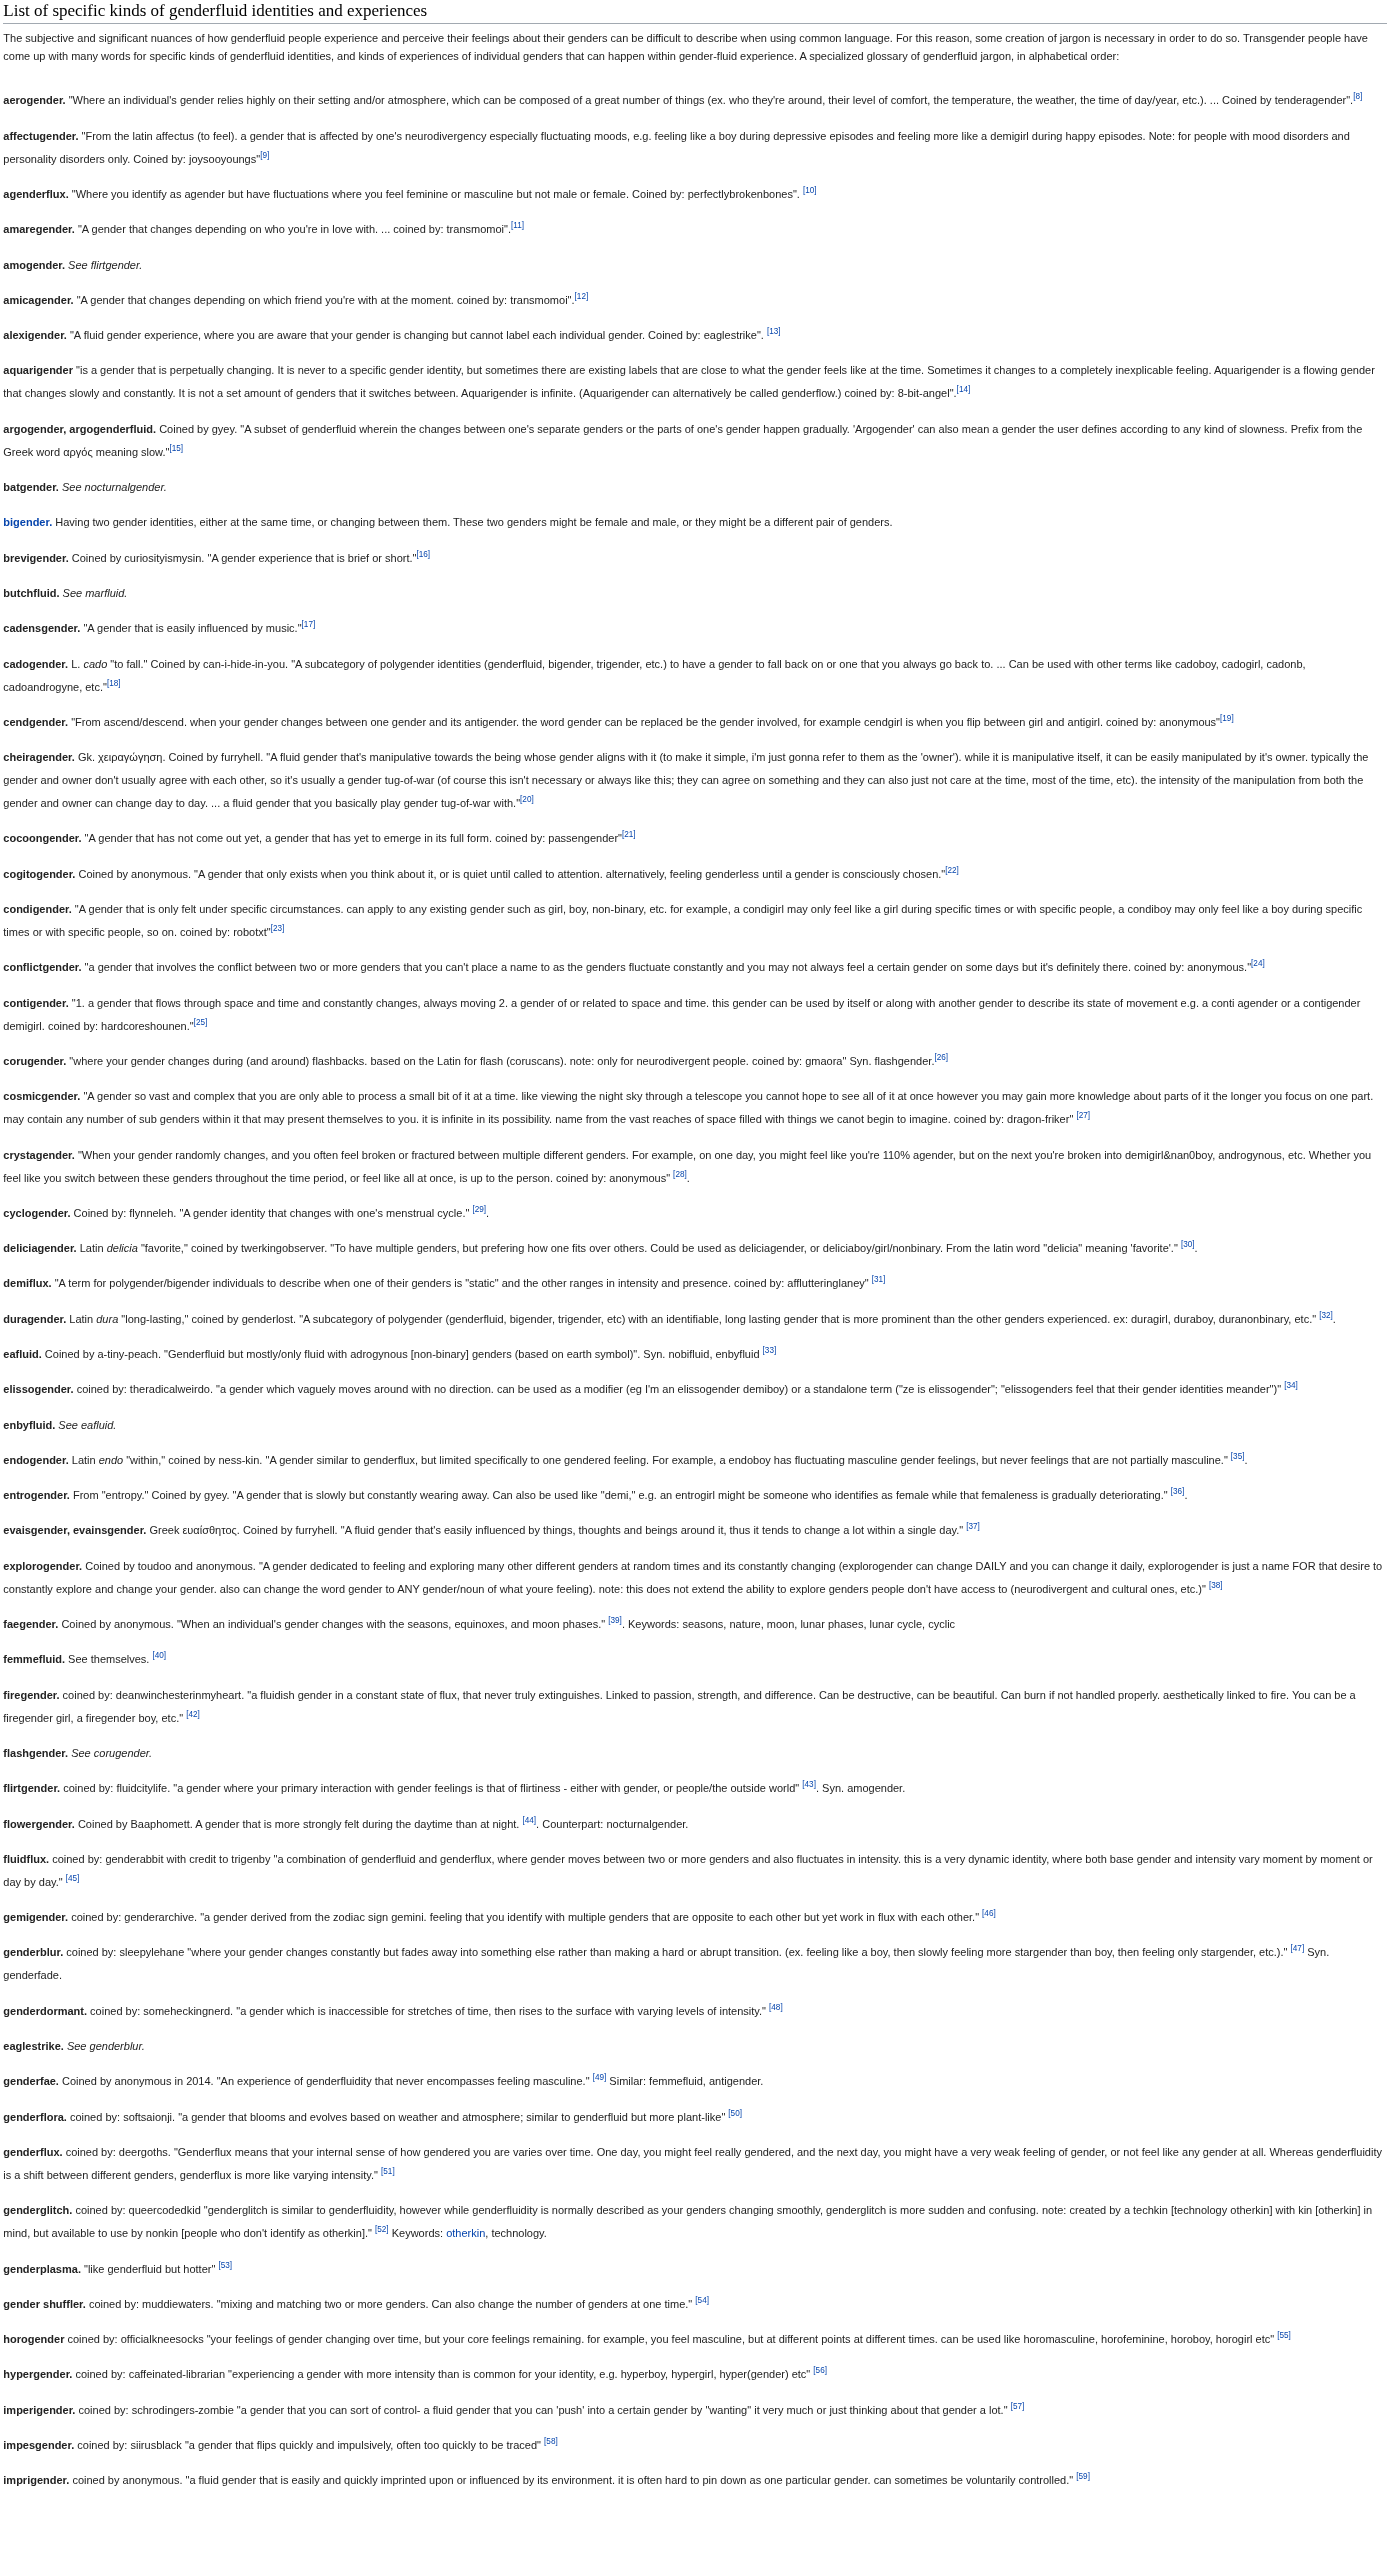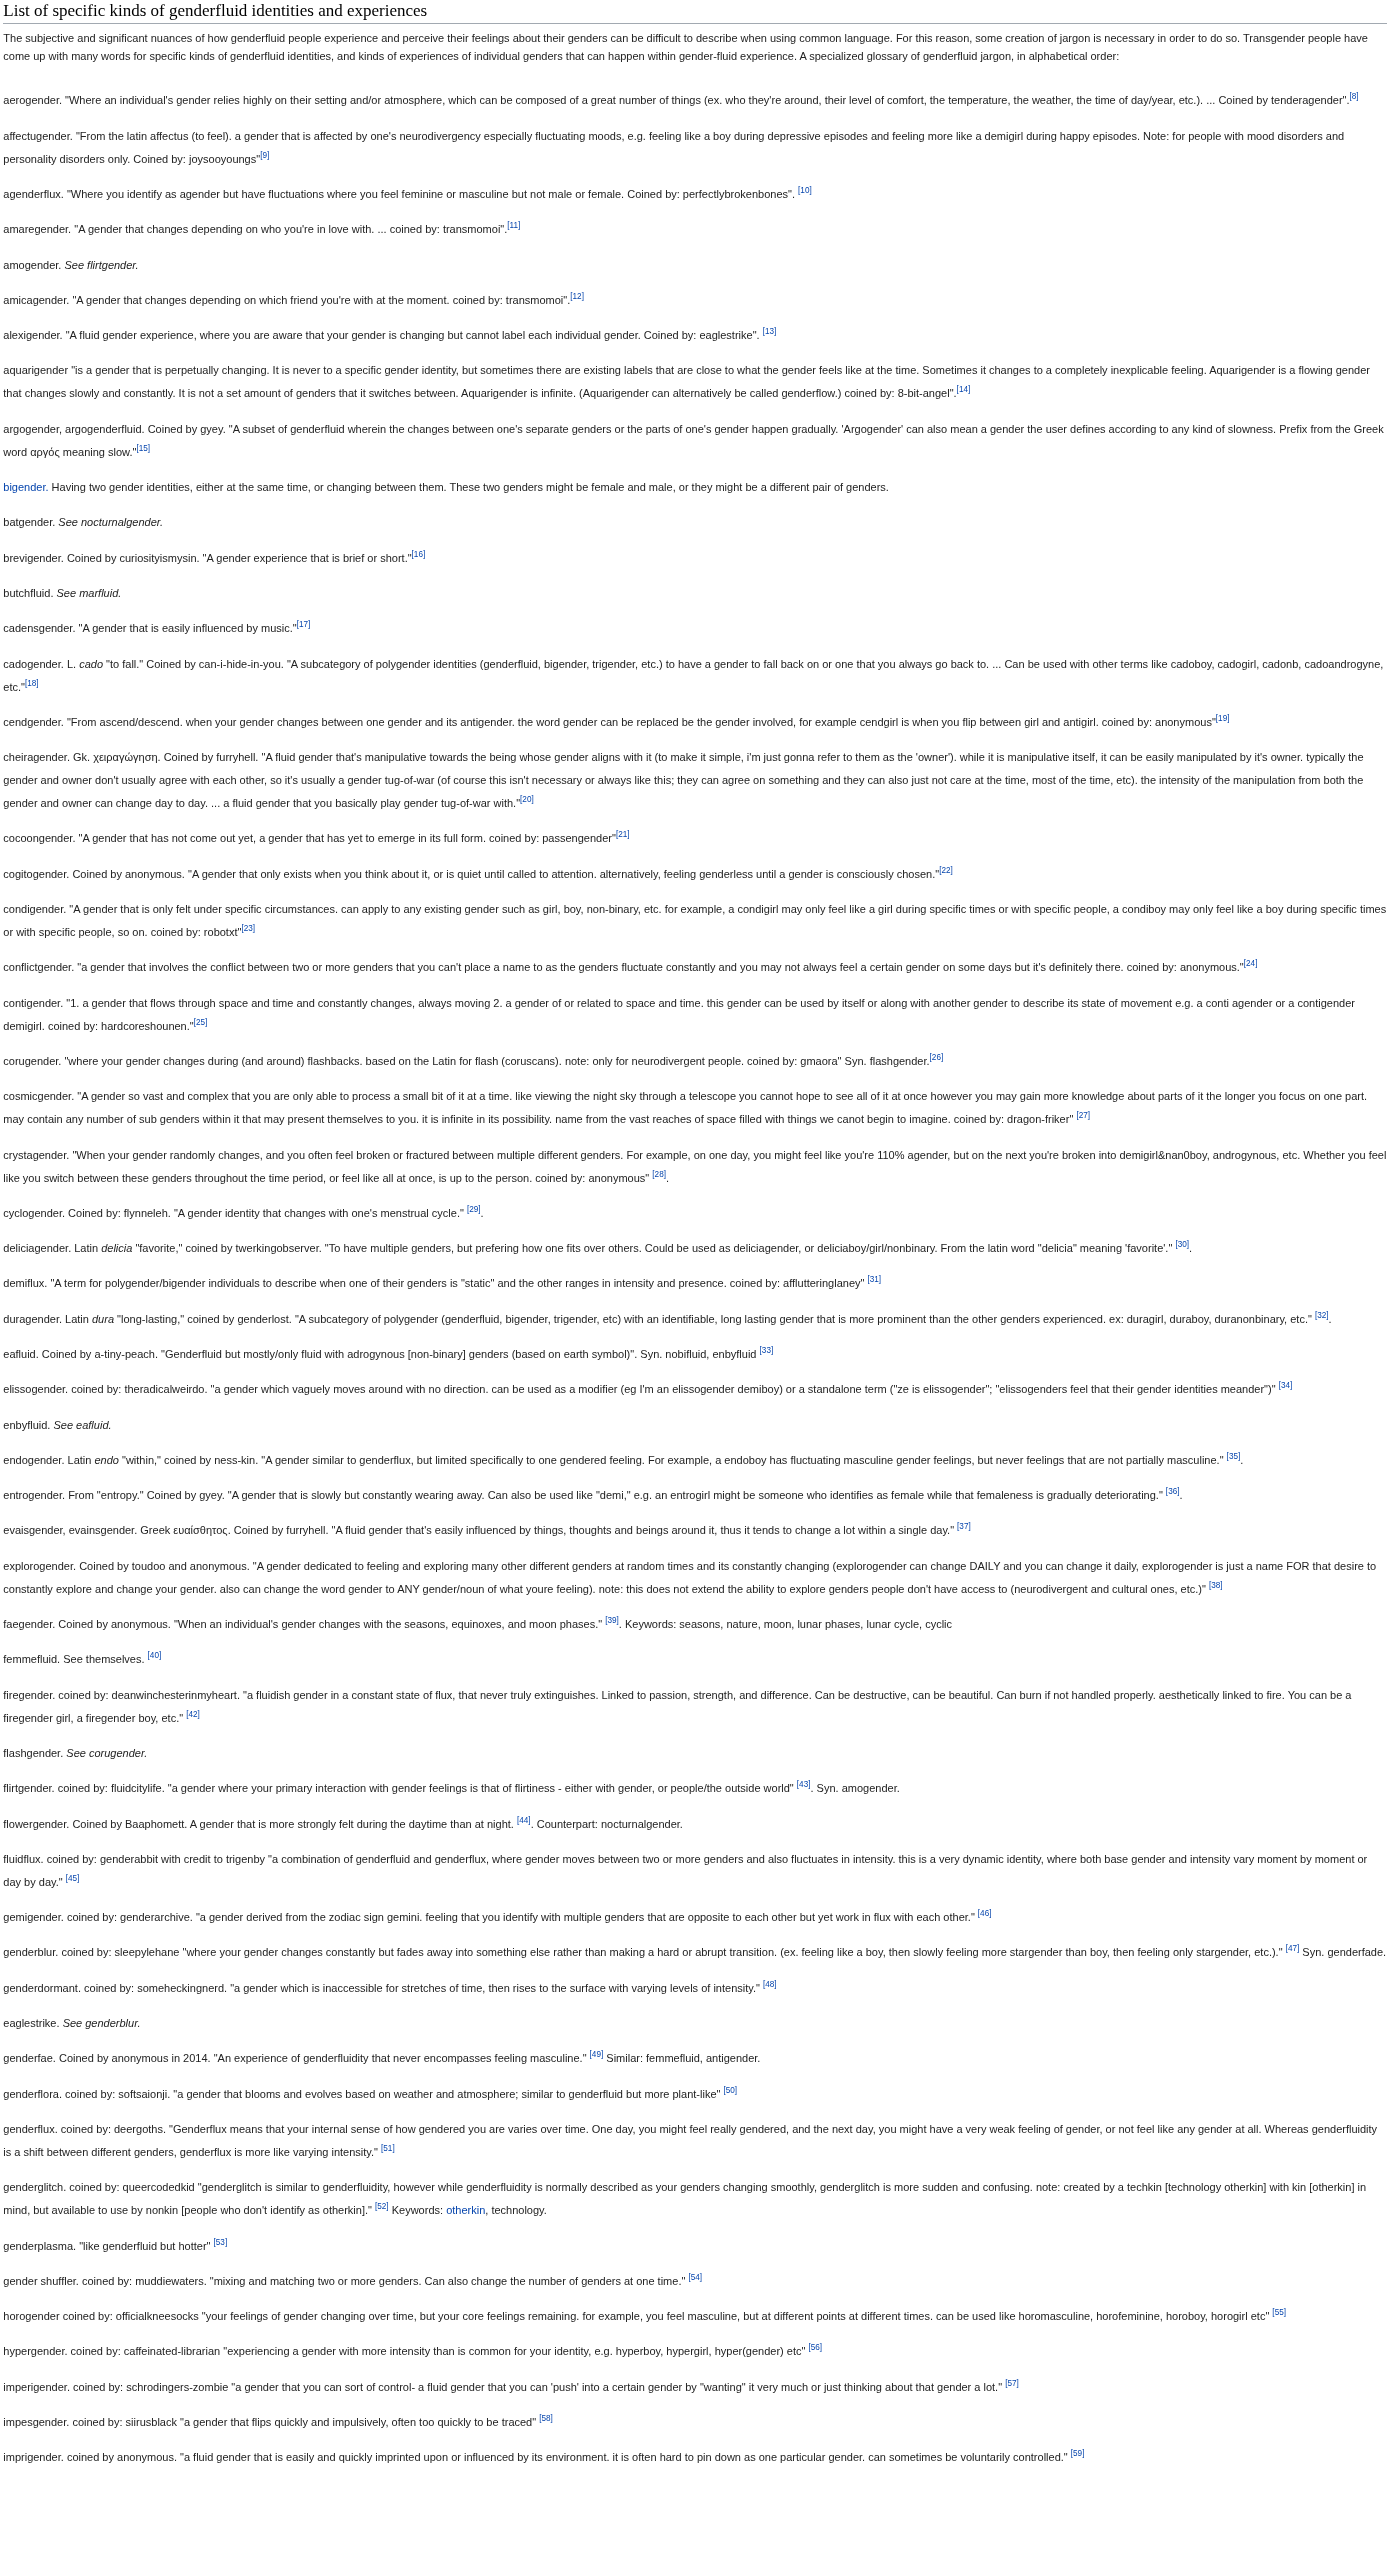--- a/index.html
+++ b/index.html
@@ -17,21 +17,21 @@
     font-size: 17px;
     line-height: 21.3px;
     margin: 0;
     padding: 0 0 1.6px 0;
     color: #000;
     border-bottom: 0.8px solid #a2a9b1;
   }
   .intro { margin: 4.9px 0 0 0; line-height: 18px; }
   .gap { height: 24.6px; }
   p.entry { margin: 0 0 12.3px 0; }
-  .term { font-weight: normal; color: #222; }
+  .term { font-weight: bold; color: #222; }
   .term.link { color: #0645ad; }
   .t-link { color: #0645ad; }
   .it { font-style: italic; }
   sup.ref { font-size: 8.2px; line-height: 1; vertical-align: super; color: #0645ad; }
   .ref, .t-link, .term.link { cursor: pointer; }
 </style>
 </head>
 <body>
 
 <div class="page">
@@ -41,22 +41,22 @@
   <div id="glossary">
       <p class="entry"><span class="term">aerogender.</span><span> "Where an individual's gender relies highly on their setting and/or atmosphere, which can be composed of a great number of things (ex. who they're around, their level of comfort, the temperature, the weather, the time of day/year, etc.). ... Coined by tenderagender".</span><sup class="ref">[8]</sup></p>
       <p class="entry"><span class="term">affectugender.</span><span> "From the latin affectus (to feel). a gender that is affected by one's neurodivergency especially fluctuating moods, e.g. feeling like a boy during depressive episodes and feeling more like a demigirl during happy episodes. Note: for people with mood disorders and personality disorders only. Coined by: joysooyoungs"</span><sup class="ref">[9]</sup></p>
       <p class="entry"><span class="term">agenderflux.</span><span> "Where you identify as agender but have fluctuations where you feel feminine or masculine but not male or female. Coined by: perfectlybrokenbones". </span><sup class="ref">[10]</sup></p>
       <p class="entry"><span class="term">amaregender.</span><span> "A gender that changes depending on who you're in love with. ... coined by: transmomoi".</span><sup class="ref">[11]</sup></p>
       <p class="entry"><span class="term">amogender.</span><span> </span><span class="it">See flirtgender.</span></p>
       <p class="entry"><span class="term">amicagender.</span><span> "A gender that changes depending on which friend you're with at the moment. coined by: transmomoi".</span><sup class="ref">[12]</sup></p>
       <p class="entry"><span class="term">alexigender.</span><span> "A fluid gender experience, where you are aware that your gender is changing but cannot label each individual gender. Coined by: eaglestrike". </span><sup class="ref">[13]</sup></p>
       <p class="entry"><span class="term">aquarigender</span><span> "is a gender that is perpetually changing. It is never to a specific gender identity, but sometimes there are existing labels that are close to what the gender feels like at the time. Sometimes it changes to a completely inexplicable feeling. Aquarigender is a flowing gender that changes slowly and constantly. It is not a set amount of genders that it switches between. Aquarigender is infinite. (Aquarigender can alternatively be called genderflow.) coined by: 8-bit-angel".</span><sup class="ref">[14]</sup></p>
       <p class="entry"><span class="term">argogender, argogenderfluid.</span><span> Coined by gyey. "A subset of genderfluid wherein the changes between one's separate genders or the parts of one's gender happen gradually. 'Argogender' can also mean a gender the user defines according to any kind of slowness. Prefix from the Greek word αργός meaning slow."</span><sup class="ref">[15]</sup></p>
+      <p class="entry"><span class="term">batgender.</span><span> </span><span class="it">See nocturnalgender.</span></p>
       <p class="entry"><a class="term link">bigender.</a><span> Having two gender identities, either at the same time, or changing between them. These two genders might be female and male, or they might be a different pair of genders.</span></p>
-      <p class="entry"><span class="term">batgender.</span><span> </span><span class="it">See nocturnalgender.</span></p>
       <p class="entry"><span class="term">brevigender.</span><span> Coined by curiosityismysin. "A gender experience that is brief or short."</span><sup class="ref">[16]</sup></p>
       <p class="entry"><span class="term">butchfluid.</span><span> </span><span class="it">See marfluid.</span></p>
       <p class="entry"><span class="term">cadensgender.</span><span> "A gender that is easily influenced by music."</span><sup class="ref">[17]</sup></p>
       <p class="entry"><span class="term">cadogender.</span><span> L. </span><span class="it">cado</span><span> "to fall." Coined by can-i-hide-in-you. "A subcategory of polygender identities (genderfluid, bigender, trigender, etc.) to have a gender to fall back on or one that you always go back to. ... Can be used with other terms like cadoboy, cadogirl, cadonb, cadoandrogyne, etc."</span><sup class="ref">[18]</sup></p>
       <p class="entry"><span class="term">cendgender.</span><span> "From ascend/descend. when your gender changes between one gender and its antigender. the word gender can be replaced be the gender involved, for example cendgirl is when you flip between girl and antigirl. coined by: anonymous"</span><sup class="ref">[19]</sup></p>
       <p class="entry"><span class="term">cheiragender.</span><span> Gk. χειραγώγηση. Coined by furryhell. "A fluid gender that's manipulative towards the being whose gender aligns with it (to make it simple, i'm just gonna refer to them as the 'owner'). while it is manipulative itself, it can be easily manipulated by it's owner. typically the gender and owner don't usually agree with each other, so it's usually a gender tug-of-war (of course this isn't necessary or always like this; they can agree on something and they can also just not care at the time, most of the time, etc). the intensity of the manipulation from both the gender and owner can change day to day. ... a fluid gender that you basically play gender tug-of-war with."</span><sup class="ref">[20]</sup></p>
       <p class="entry"><span class="term">cocoongender.</span><span> "A gender that has not come out yet, a gender that has yet to emerge in its full form. coined by: passengender"</span><sup class="ref">[21]</sup></p>
       <p class="entry"><span class="term">cogitogender.</span><span> Coined by anonymous. "A gender that only exists when you think about it, or is quiet until called to attention. alternatively, feeling genderless until a gender is consciously chosen."</span><sup class="ref">[22]</sup></p>
       <p class="entry"><span class="term">condigender.</span><span> "A gender that is only felt under specific circumstances. can apply to any existing gender such as girl, boy, non-binary, etc. for example, a condigirl may only feel like a girl during specific times or with specific people, a condiboy may only feel like a boy during specific times or with specific people, so on. coined by: robotxt"</span><sup class="ref">[23]</sup></p>
       <p class="entry"><span class="term">conflictgender.</span><span> "a gender that involves the conflict between two or more genders that you can't place a name to as the genders fluctuate constantly and you may not always feel a certain gender on some days but it's definitely there. coined by: anonymous."</span><sup class="ref">[24]</sup></p>

